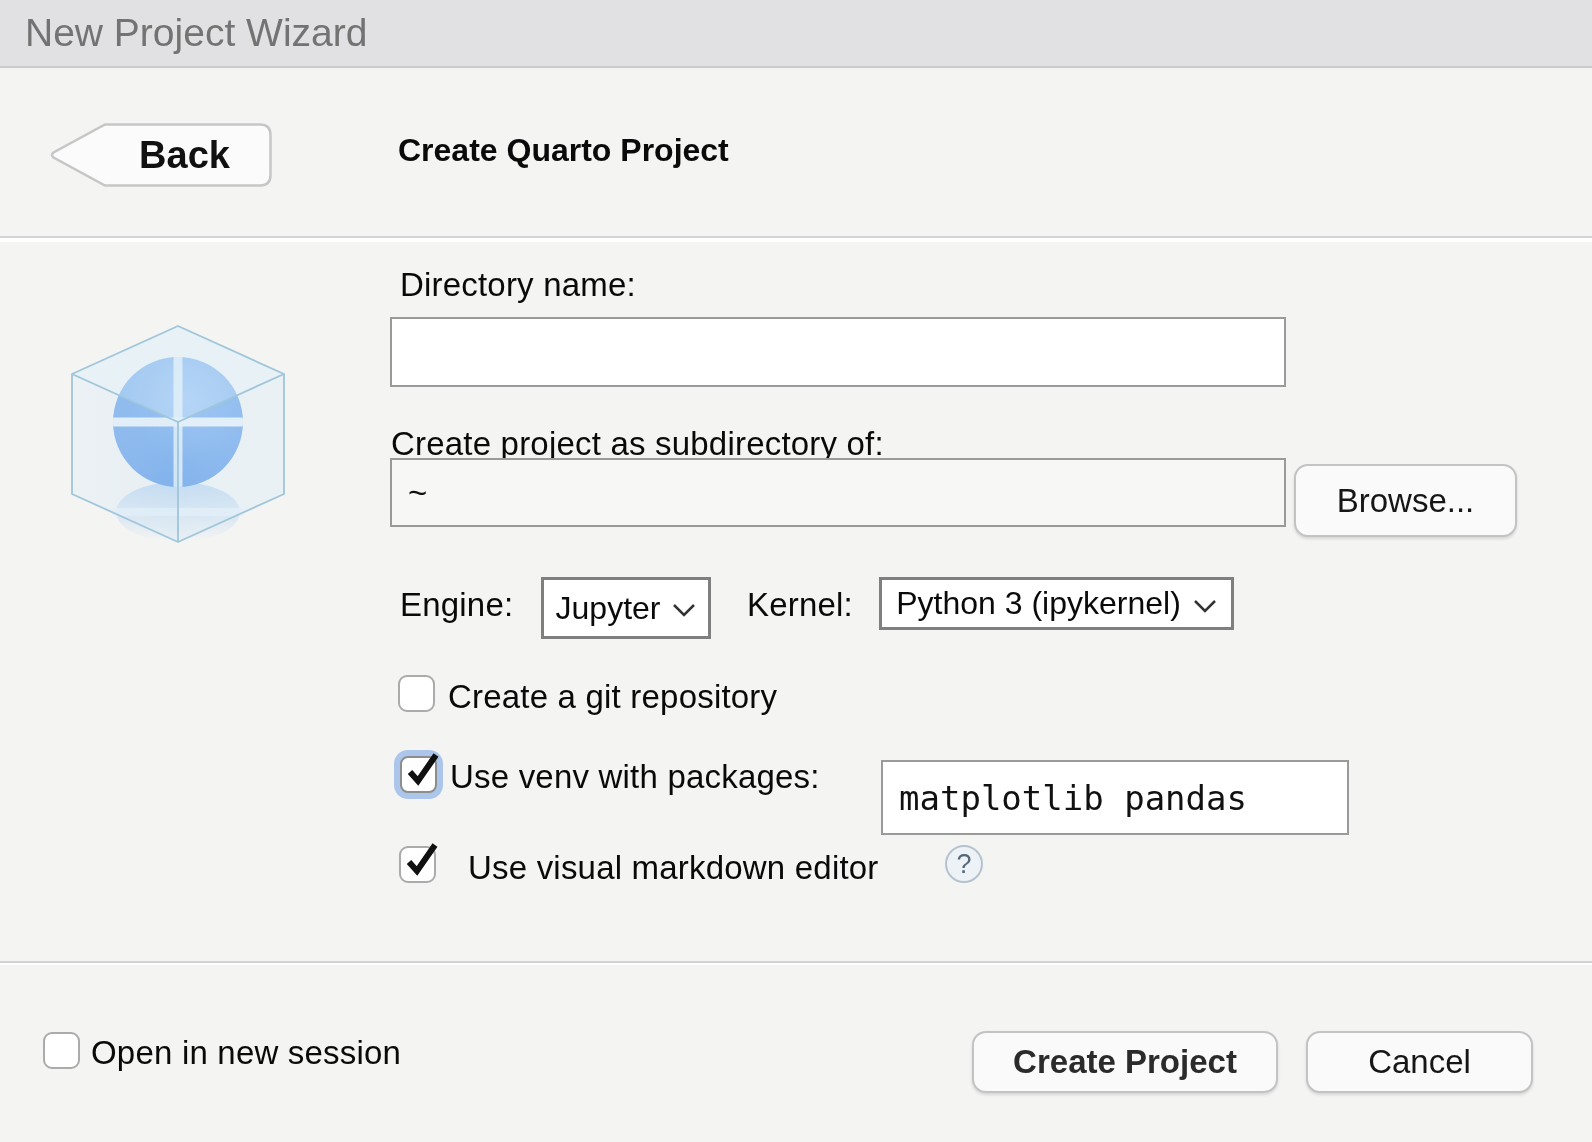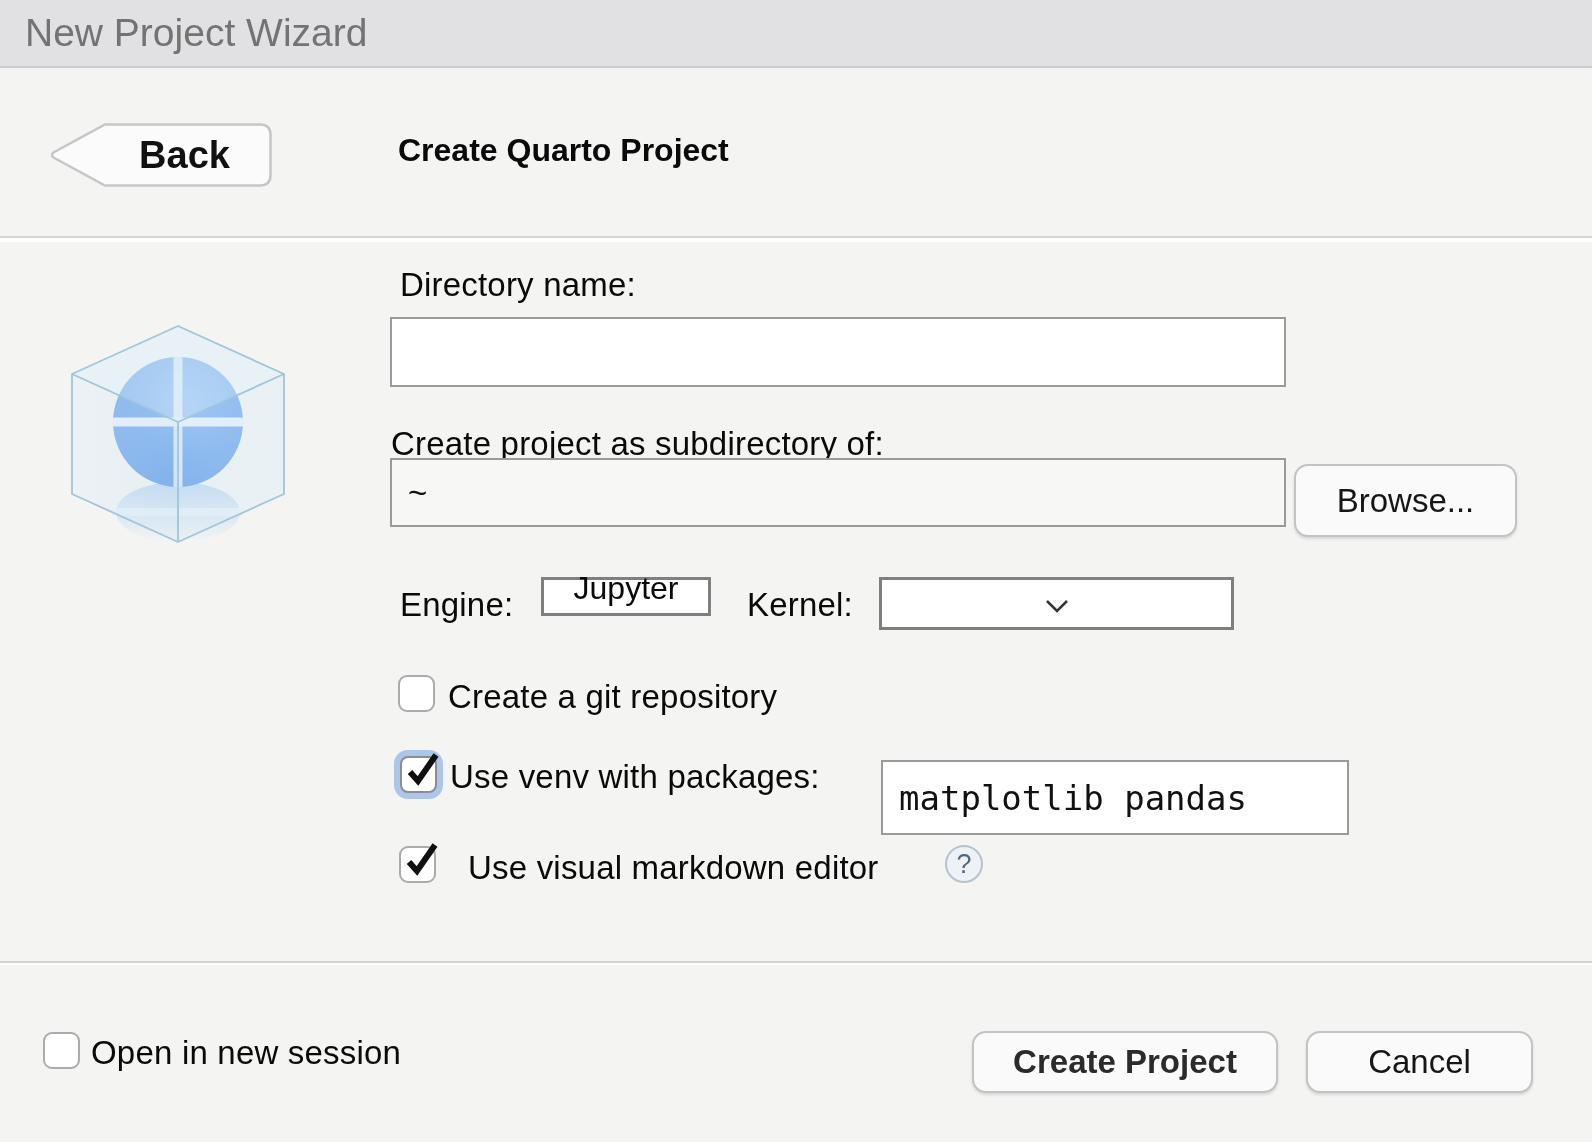--- a/index.html
+++ b/index.html
@@ -164,28 +164,29 @@
   </svg>
 
   <div class="form-label" style="left:400px; top:266px;">Directory name:</div>
   <input class="text-input" style="left: 390px; top: 317px; width: 896px; height: 70px;" value="">
 
   <div class="form-label" style="left:391px; top:409px;margin-top:16px;">Create project as subdirectory of:</div>
   <input class="text-input input-subdir" style="left: 390px; top: 458px; width: 896px; height: 69px;" value="~">
   <button class="btn" style="left:1294px; top:456px; width:223px; height:73px;margin-top:8px;">Browse...</button>
 
   <div class="form-label" style="left:400px; top:586px;">Engine:</div>
-  <div class="dropdown" style="left:541px; top:577px; width:170px; height:39px;flex-direction:column;">
+  <div class="dropdown" style="left:541px; top:577px; width:170px; height:62px;">
     <span>Jupyter</span>
     <svg class="chevron" viewBox="0 0 24 14">
       <polyline points="2,2 12,12 22,2" fill="none" stroke="#333" stroke-width="2.5"></polyline>
     </svg>
   </div>
   <div class="form-label" style="left:747px; top:586px;">Kernel:</div>
   <div class="dropdown" style="left:879px; top:577px; width:355px; height:53px;">
+    <span>Python 3 (ipykernel)</span>
     <svg class="chevron" viewBox="0 0 24 14">
       <polyline points="2,2 12,12 22,2" fill="none" stroke="#333" stroke-width="2.5"></polyline>
     </svg>
   </div>
 
   <div class="checkbox" style="left:398px; top:675px;">
     
   </div>
   <div class="form-label" style="left:448px; top:678px;">Create a git repository</div>
 

